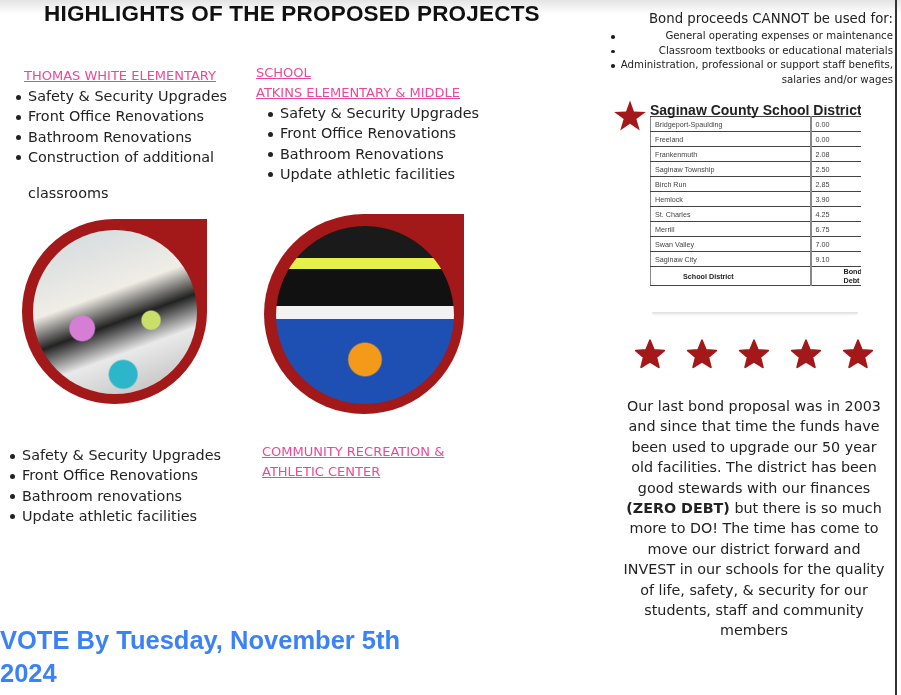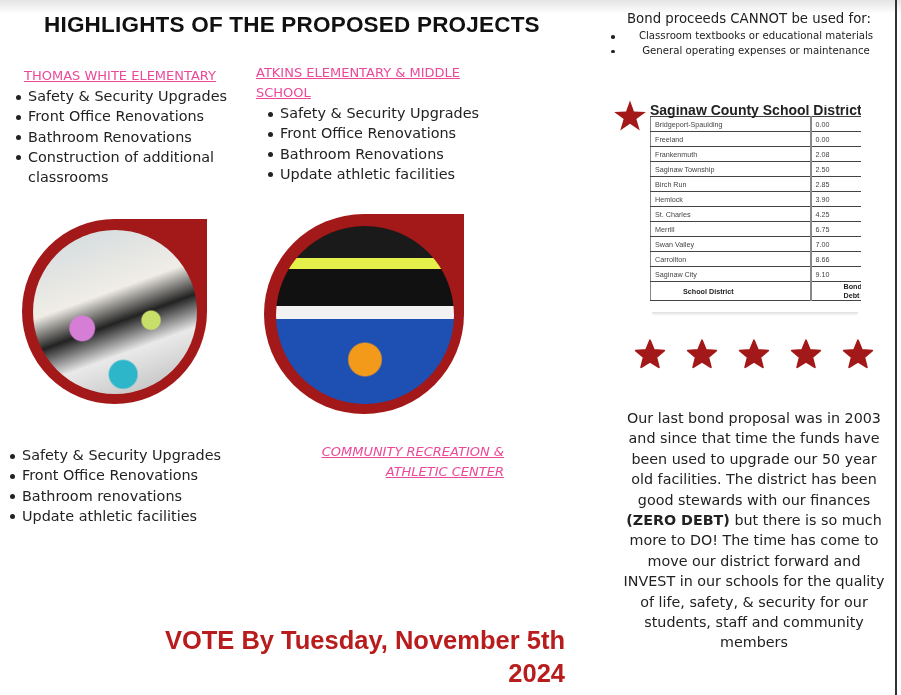--- a/index.html
+++ b/index.html
@@ -2,103 +2,103 @@
 <html><head>
 <meta charset="utf-8">
 <style>
   * { box-sizing: border-box; margin: 0; padding: 0; }
   html, body { width: 901px; height: 695px; overflow: hidden; background: #ffffff; }
   body { position: relative; font-family: "DejaVu Sans", sans-serif; color: #111; }
   .top-shade { position: absolute; left: 0; top: 0; width: 901px; height: 14px;
     background: linear-gradient(#e4e4e4, #ffffff); }
   .right-edge { position: absolute; left: 895px; top: 0; width: 2px; height: 695px; background: #333; }
 
-  .title { position: absolute; left: 44px; top: 12px; font-family: "Liberation Sans", sans-serif;
+  .title { position: absolute; left: 44px; top: 1px; font-family: "Liberation Sans", sans-serif;
     font-weight: bold; font-size: 22.5px; letter-spacing: 0.2px; color: #111; white-space: nowrap; }
 
   .heading { font-size: 13px; text-decoration: underline; color: #ec4899; line-height: 20px; white-space: nowrap; }
   .blist { list-style: none; font-size: 14.4px; line-height: 20.3px; color: #222; }
   .blist li { position: relative; padding-left: 14px; white-space: nowrap; }
   .blist li::before { content: ""; position: absolute; left: 2px; top: 8.5px; width: 5px; height: 5px; border-radius: 50%; background: #222; }
 
   .block { position: absolute; }
   #tw { left: 24px; top: 66px; }
   #tw .blist { margin-left: -10px; }
   #atk { left: 256px; top: 63px; }
   #atk .blist { margin-left: 10px; }
   #bhs { left: 32px; top: 445px; }
   #bhs .blist { margin-left: -24px; }
   #rec { left: 262px; top: 442px; width: 270px; }
-  #rec .heading { text-align: right; width: 242px; font-style: italic; }
+  #rec .heading { text-align: left; width: 242px; }
   #rec .blist li { white-space: normal; line-height: 20.4px; }
 
   .photo { position: absolute; }
   .photo .drop { position: absolute; inset: 0; background: #a31818; border-radius: 50% 0 50% 50%; }
   .photo .pic { position: absolute; border-radius: 50%; overflow: hidden; }
   #photo1 { left: 22px; top: 219px; width: 185px; height: 185px; }
   #photo1 .pic { left: 11px; top: 11px; width: 164px; height: 164px;
     background:
       radial-gradient(circle at 30% 60%, #d67ed5 0 8%, transparent 9%),
       radial-gradient(circle at 72% 55%, #c8e06a 0 6%, transparent 7%),
       radial-gradient(circle at 55% 88%, #2db6c9 0 8%, transparent 9%),
       linear-gradient(160deg, #cfd8de 0%, #f0ede6 40%, #222 55%, #e9e9e9 70%, #b7b7b7 100%); }
   #photo2 { left: 264px; top: 214px; width: 200px; height: 200px; }
   #photo2 .pic { left: 12px; top: 12px; width: 178px; height: 178px;
     background:
       linear-gradient(180deg, #1a1a1a 0 18%, #e6f04a 18% 24%, #111 24% 45%, #f2f2f2 45% 52%, transparent 52%),
       radial-gradient(circle at 50% 75%, #f39a1a 0 10%, transparent 11%),
       linear-gradient(180deg, #222 0 50%, #1e4fb3 50% 100%); }
   .pic-label { position: absolute; left: 0; right: 0; bottom: 0; height: 0; overflow: hidden; }
 
-  .vote { position: absolute; left: 0; top: 624px; width: 565px; text-align: right;
-    font-family: "Liberation Sans", sans-serif; font-weight: bold; font-size: 25.5px; line-height: 33px; color: #b91c1c; }
-
-  .bond { position: absolute; left: 605px; top: 11px; width: 288px; text-align: center; }
+  .vote { position: absolute; left: 0; top: 624px; width: 565px; text-align: left;
+    font-family: "Liberation Sans", sans-serif; font-weight: bold; font-size: 25.5px; line-height: 33px; color: #3b82f6; }
+
+  .bond { position: absolute; left: 605px; top: 11px; width: 288px; text-align: right; }
   .bond-title { font-size: 13.3px; color: #222; line-height: 16px; }
   .bond-list { list-style: none; font-size: 10.2px; color: #222; line-height: 14.7px; margin-top: 2px; }
   .bond-list li { position: relative; padding-left: 14px; }
   .bond-list li::before { content: ""; position: absolute; left: 6px; top: 6px; width: 3.5px; height: 3.5px; border-radius: 50%; background: #222; }
 
   .star-big { position: absolute; left: 613px; top: 99px; width: 34px; height: 34px; }
   .tax { position: absolute; left: 650px; top: 105px; width: 211px; overflow: hidden; font-family: "Liberation Sans", sans-serif; }
   .tax-title { font-size: 14px; font-weight: bold; color: #222; white-space: nowrap; line-height: 10px; }
   .tax table { border-collapse: collapse; width: 222px; margin-top: 1px; }
   .tax td { font-size: 7.2px; color: #444; height: 15px; border-top: 1px solid #444; border-bottom: 1px solid #444; padding: 0 0 0 4px; }
   .tax td:first-child { width: 160px; border-left: 1px solid #888; border-right: 2px solid #888; }
   .tax tr.hdr td { font-weight: bold; color: #222; padding-left: 32px; }
   .tax-shadow { position: absolute; left: 652px; top: 312px; width: 206px; height: 4px; background: linear-gradient(#ddd, #fff); border-radius: 0 0 4px 4px; }
 
   .stars5 { position: absolute; left: 632px; top: 337px; display: flex; gap: 16px; }
   .stars5 svg { width: 36px; height: 36px; }
 
-  .story { position: absolute; left: 620px; top: 396px; width: 268px; text-align: center; font-size: 14.3px; line-height: 20.4px; color: #222; margin-top: 12px; }
+  .story { position: absolute; left: 620px; top: 396px; width: 268px; text-align: center; font-size: 14.3px; line-height: 20.4px; color: #222; }
   .story b { font-weight: bold; }
 </style>
 </head>
 <body>
 
 <div class="top-shade"></div>
 <div class="right-edge"></div>
 
 <h1 class="title">HIGHLIGHTS OF THE PROPOSED PROJECTS</h1>
 
 <section class="block" id="tw">
   <div class="heading">THOMAS WHITE ELEMENTARY</div>
   <ul class="blist">
     <li>Safety &amp; Security Upgrades</li>
     <li>Front Office Renovations</li>
     <li>Bathroom Renovations</li>
     <li>Construction of additional</li>
-    <li class="cont" style="list-style: none; --x: 0;">classrooms</li>
+    <li class="cont" style="list-style: none; margin-top: 16px; --x: 0;">classrooms</li>
   </ul>
 </section>
 
 <section class="block" id="atk">
+  <div class="heading">SCHOOL</div>
   <div class="heading">ATKINS ELEMENTARY &amp; MIDDLE</div>
-  <div class="heading">SCHOOL</div>
   <ul class="blist">
     <li>Safety &amp; Security Upgrades</li>
     <li>Front Office Renovations</li>
     <li>Bathroom Renovations</li>
     <li>Update athletic facilities</li>
   </ul>
 </section>
 
 <figure class="photo" id="photo1">
   <div class="drop"></div>
@@ -128,22 +128,23 @@
 </section>
 
 <div class="vote">
   <div>VOTE By Tuesday, November 5th</div>
   <div>2024</div>
 </div>
 
 <section class="bond">
   <div class="bond-title">Bond proceeds CANNOT be used for:</div>
   <ul class="bond-list">
+    <li>General operating expenses or maintenance</li>
     <li>Classroom textbooks or educational materials</li>
-    <li>General operating expenses or maintenance</li>
+    <li>Administration, professional or support staff benefits, salaries and/or wages</li>
   </ul>
 </section>
 
 <svg class="star-big" viewBox="0 0 24 24">
   <polygon points="12,1 14.8,8.9 23.2,9.1 16.5,14.2 18.9,22.3 12,17.5 5.1,22.3 7.5,14.2 0.8,9.1 9.2,8.9" fill="#a31818"></polygon>
 </svg>
 
 <section class="tax">
   <div class="tax-title">Saginaw County School Districts Tax Rate Compariso</div>
   <table>
@@ -178,24 +179,20 @@
         </tr>
       <tr>
           <td>Merrill</td>
           <td>6.75</td>
         </tr>
       <tr>
           <td>Swan Valley</td>
           <td>7.00</td>
         </tr>
       <tr>
-          <td>Carrollton</td>
-          <td>8.66</td>
-        </tr>
-      <tr>
           <td>Saginaw City</td>
           <td>9.10</td>
         </tr>
       <tr class="hdr">
           <td>School District</td>
           <td>Bond Debt</td>
         </tr>
     </tbody>
   </table>
 </section>

